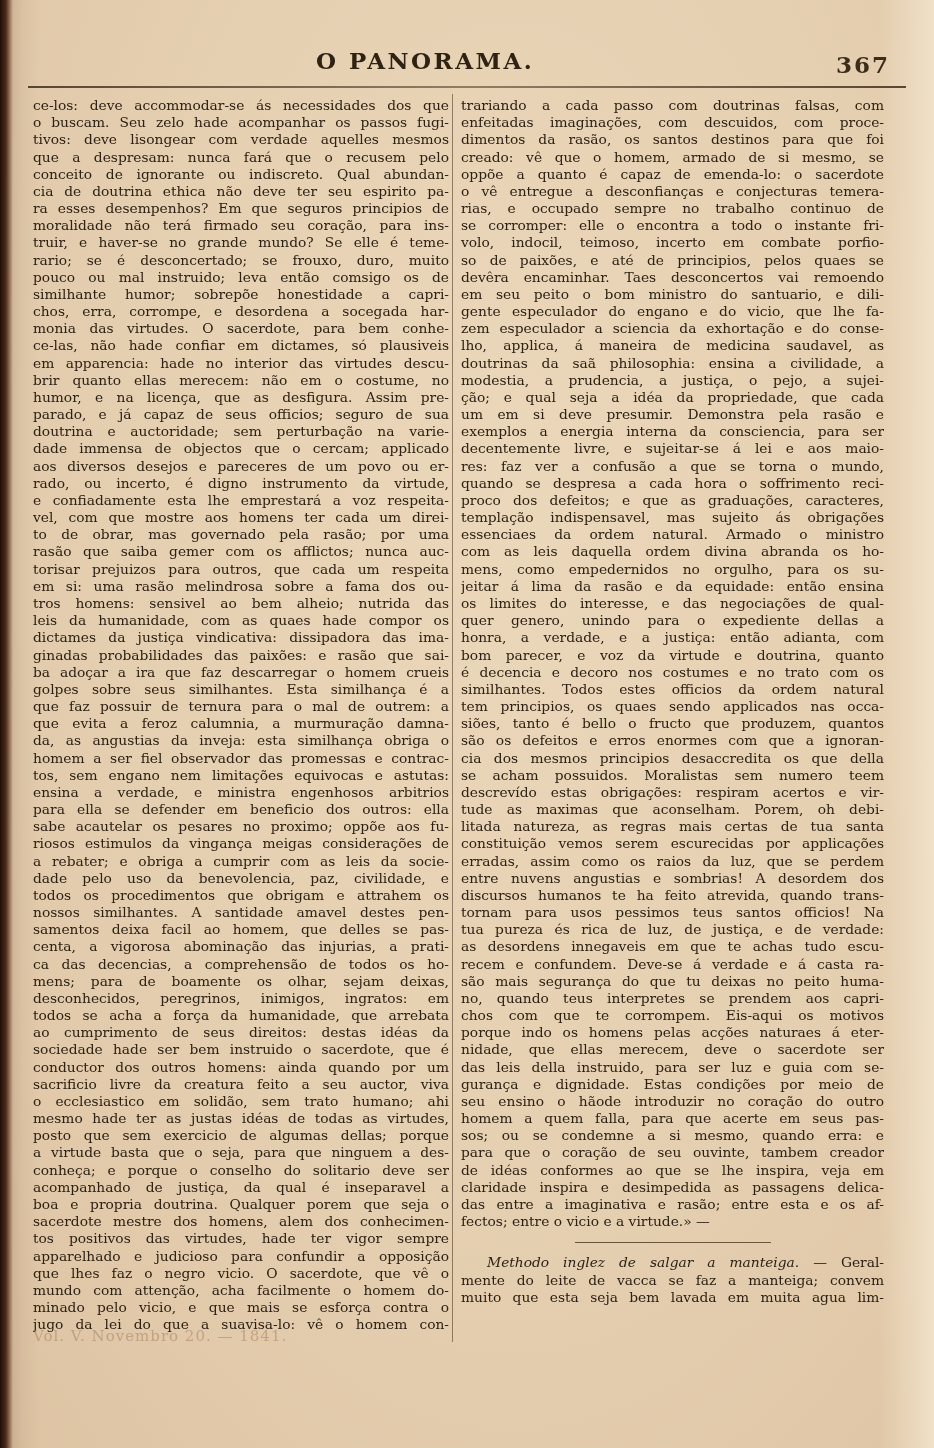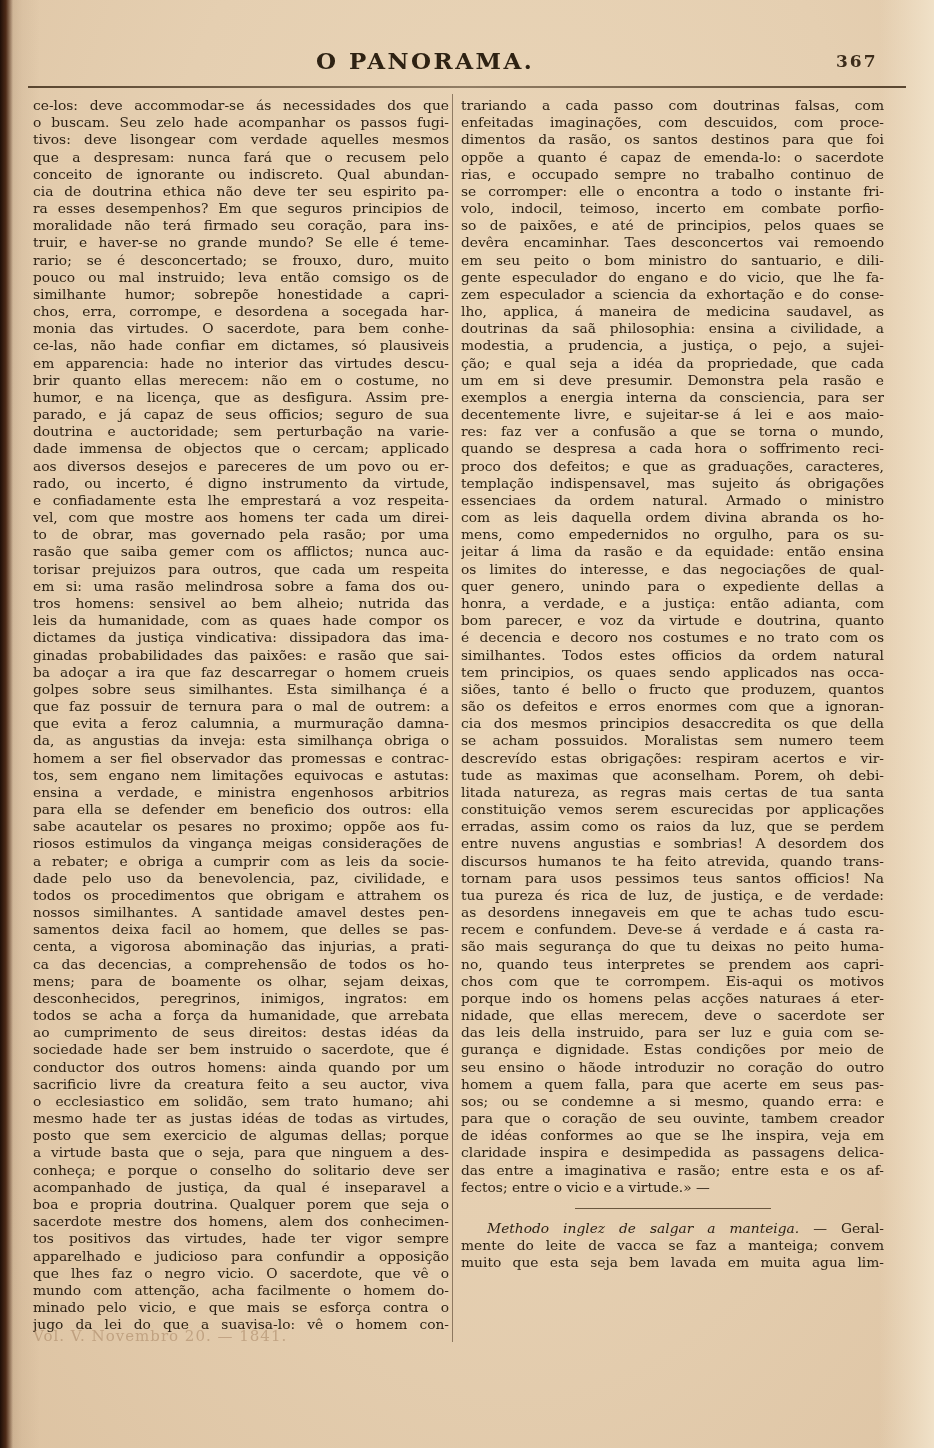--- a/index.html
+++ b/index.html
@@ -18,21 +18,21 @@
   .edge-left{
     position:absolute;left:0;top:0;width:13px;height:100%;
     background:linear-gradient(90deg,#1e0e07 0%,#4e2b18 45%,rgba(78,43,24,0) 100%);
   }
   .journal-title{
     position:absolute;left:316px;top:47px;
     font-size:23px;font-weight:bold;letter-spacing:2.5px;color:#2e2213;
   }
   .page-number{
     position:absolute;left:836px;top:51px;
-    font-size:17px;font-weight:bold;letter-spacing:2px;color:#3c2c1a;
+    font-size:23px;font-weight:bold;letter-spacing:2px;color:#3c2c1a;
   }
   .header-rule{
     position:absolute;left:28px;top:86px;width:878px;height:2px;
     background:linear-gradient(90deg,rgba(74,55,34,.9),rgba(74,55,34,.55) 50%,rgba(74,55,34,.9));
   }
   .column{position:absolute;top:97px;}
   .column-left{left:33px;width:416px;}
   .column-right{left:461px;width:423px;}
   .column-divider{
     position:absolute;left:452px;top:94px;width:1px;height:1248px;
@@ -143,21 +143,23 @@
       <div class="text-line">jugo da lei do que a suavisa-lo:  vê o homem con-</div>
     </section>
 
   <div class="column-divider"></div>
 
   <section class="column column-right">
     <div class="article1">
         <div class="text-line">trariando a cada passo com doutrinas falsas, com</div>
         <div class="text-line">enfeitadas imaginações, com descuidos, com proce-</div>
         <div class="text-line">dimentos da rasão, os santos destinos para que foi</div>
+        <div class="text-line">creado:  vê que o homem, armado de si mesmo, se</div>
         <div class="text-line">oppõe a quanto é capaz de emenda-lo:  o sacerdote</div>
+        <div class="text-line">o vê entregue a desconfianças e conjecturas temera-</div>
         <div class="text-line">rias, e occupado sempre no trabalho continuo de</div>
         <div class="text-line">se corromper: elle o encontra a todo o instante fri-</div>
         <div class="text-line">volo, indocil, teimoso, incerto em combate porfio-</div>
         <div class="text-line">so de paixões, e até de principios, pelos quaes se</div>
         <div class="text-line">devêra encaminhar. Taes desconcertos vai remoendo</div>
         <div class="text-line">em seu peito o bom ministro do santuario, e dili-</div>
         <div class="text-line">gente especulador do engano e do vicio, que lhe fa-</div>
         <div class="text-line">zem especulador a sciencia da exhortação e do conse-</div>
         <div class="text-line">lho, applica, á maneira de medicina saudavel, as</div>
         <div class="text-line">doutrinas da saã philosophia: ensina a civilidade, a</div>

